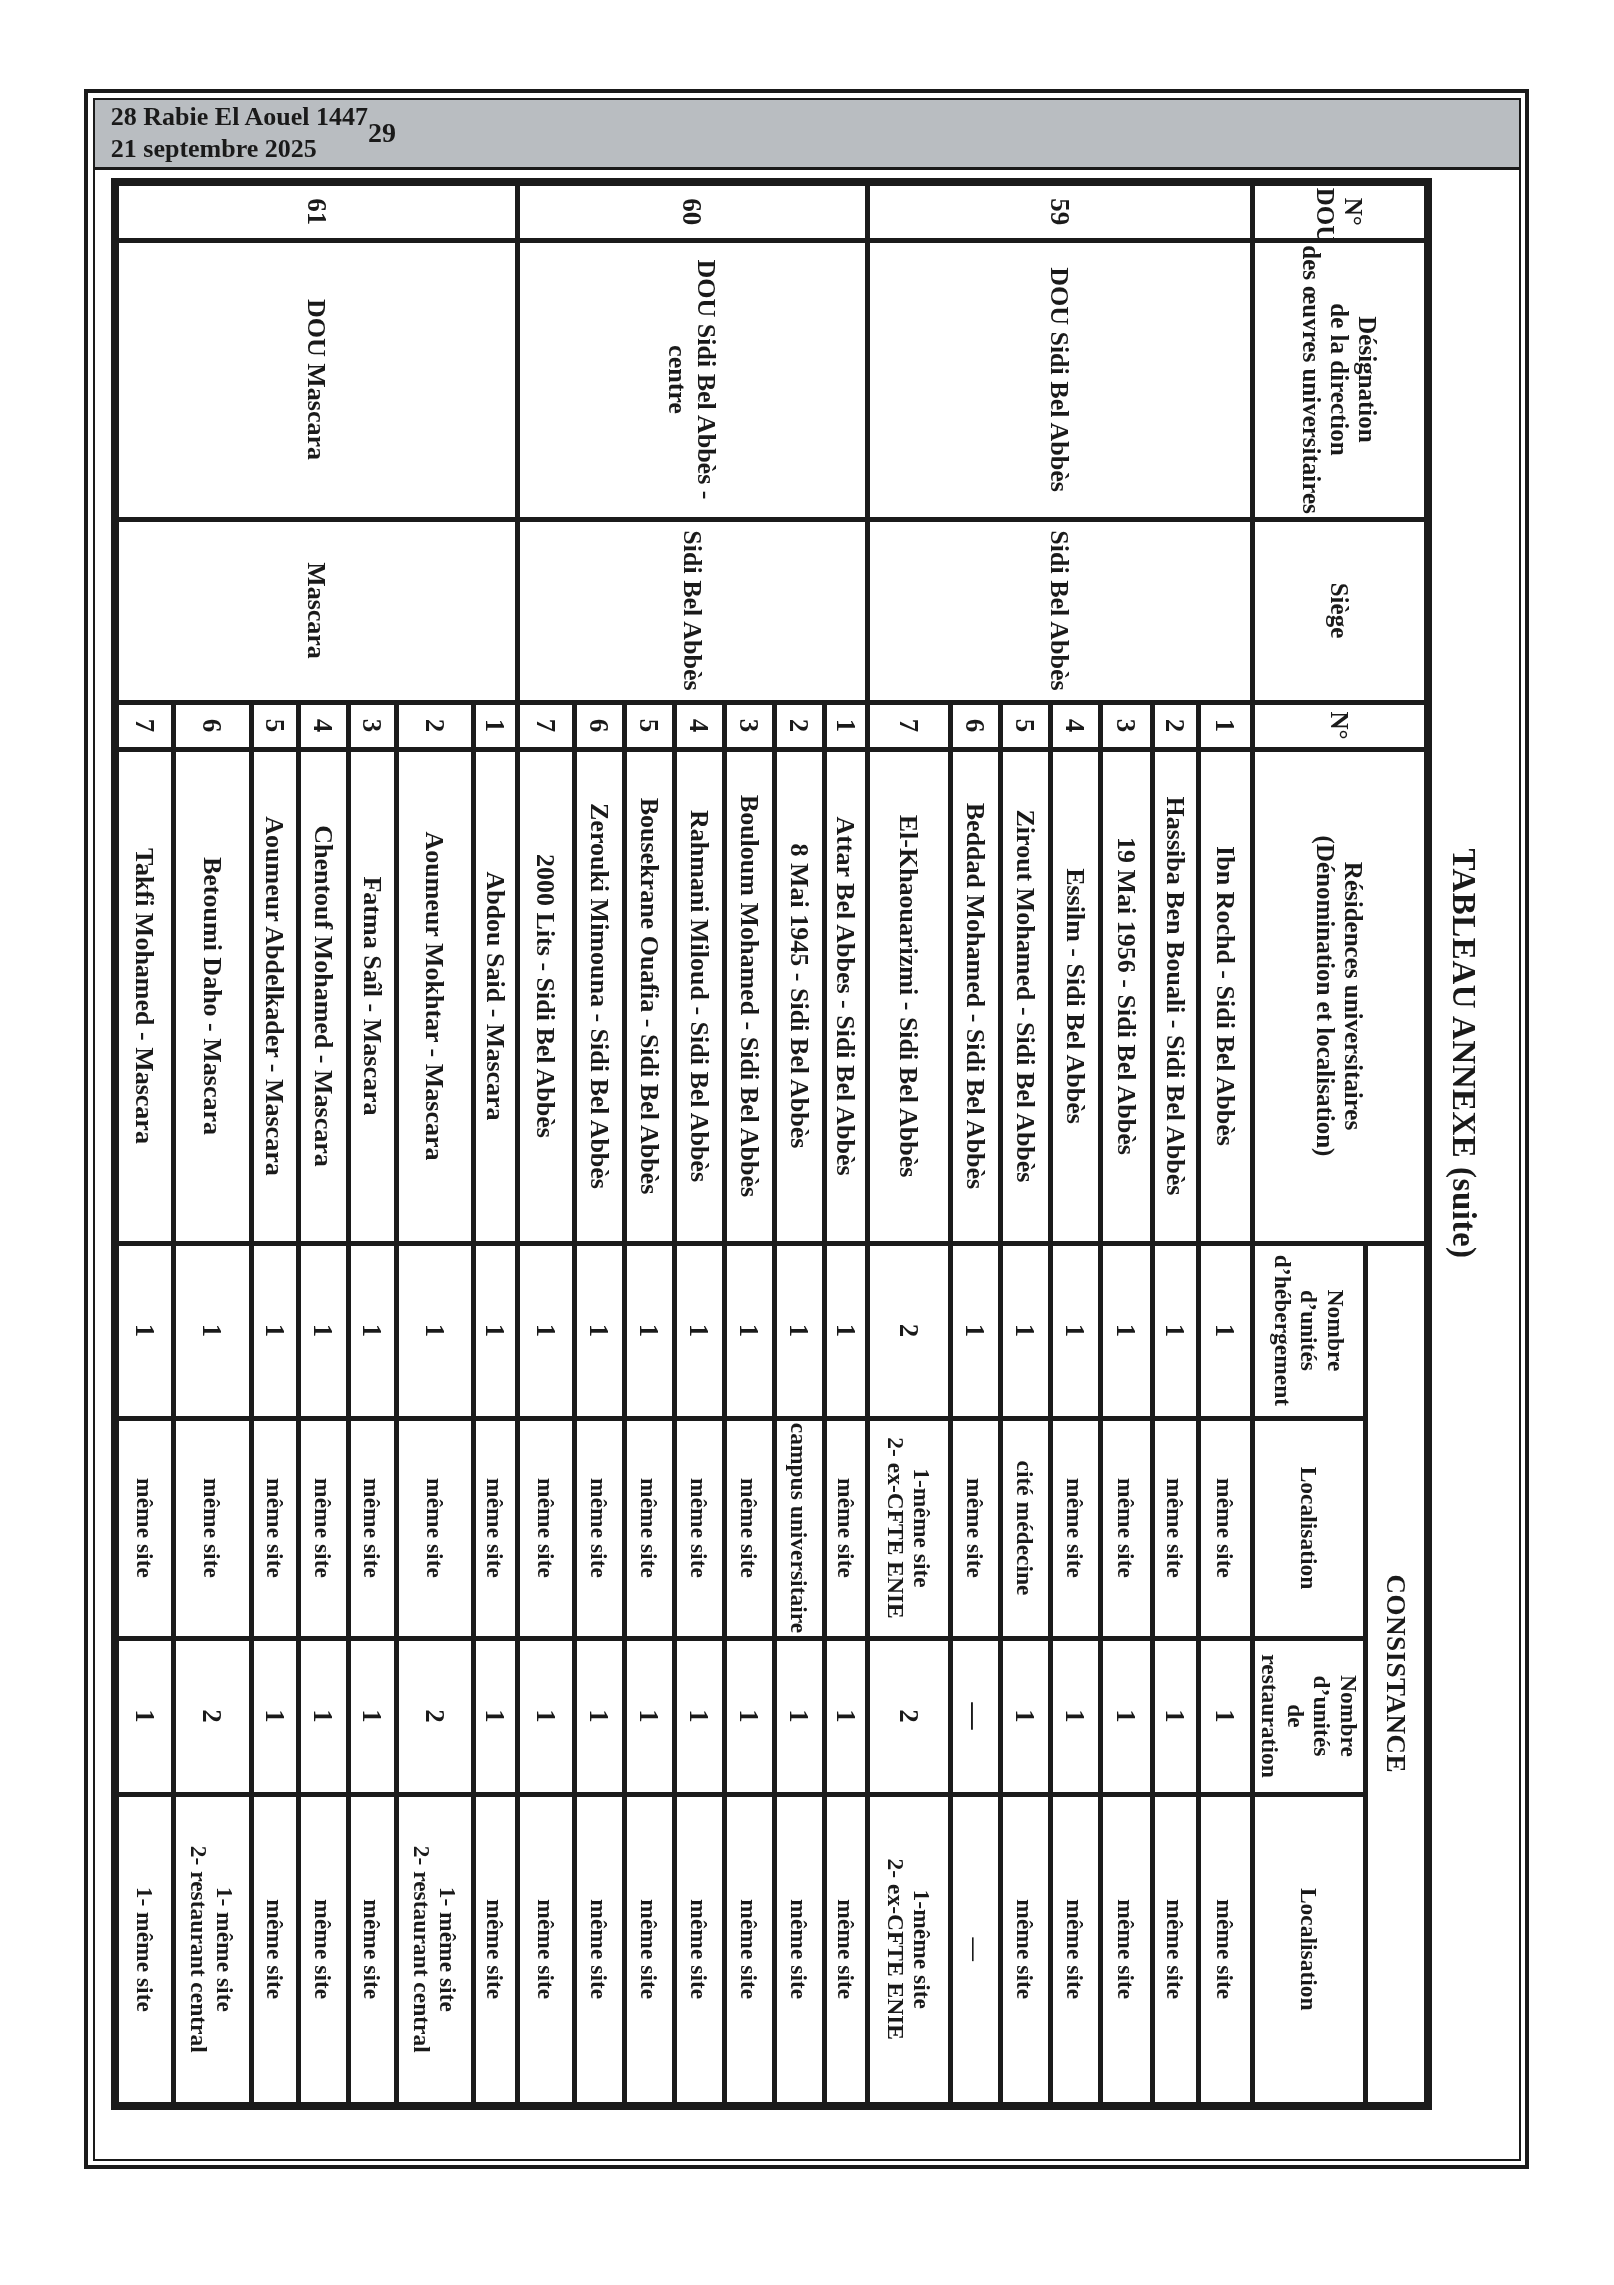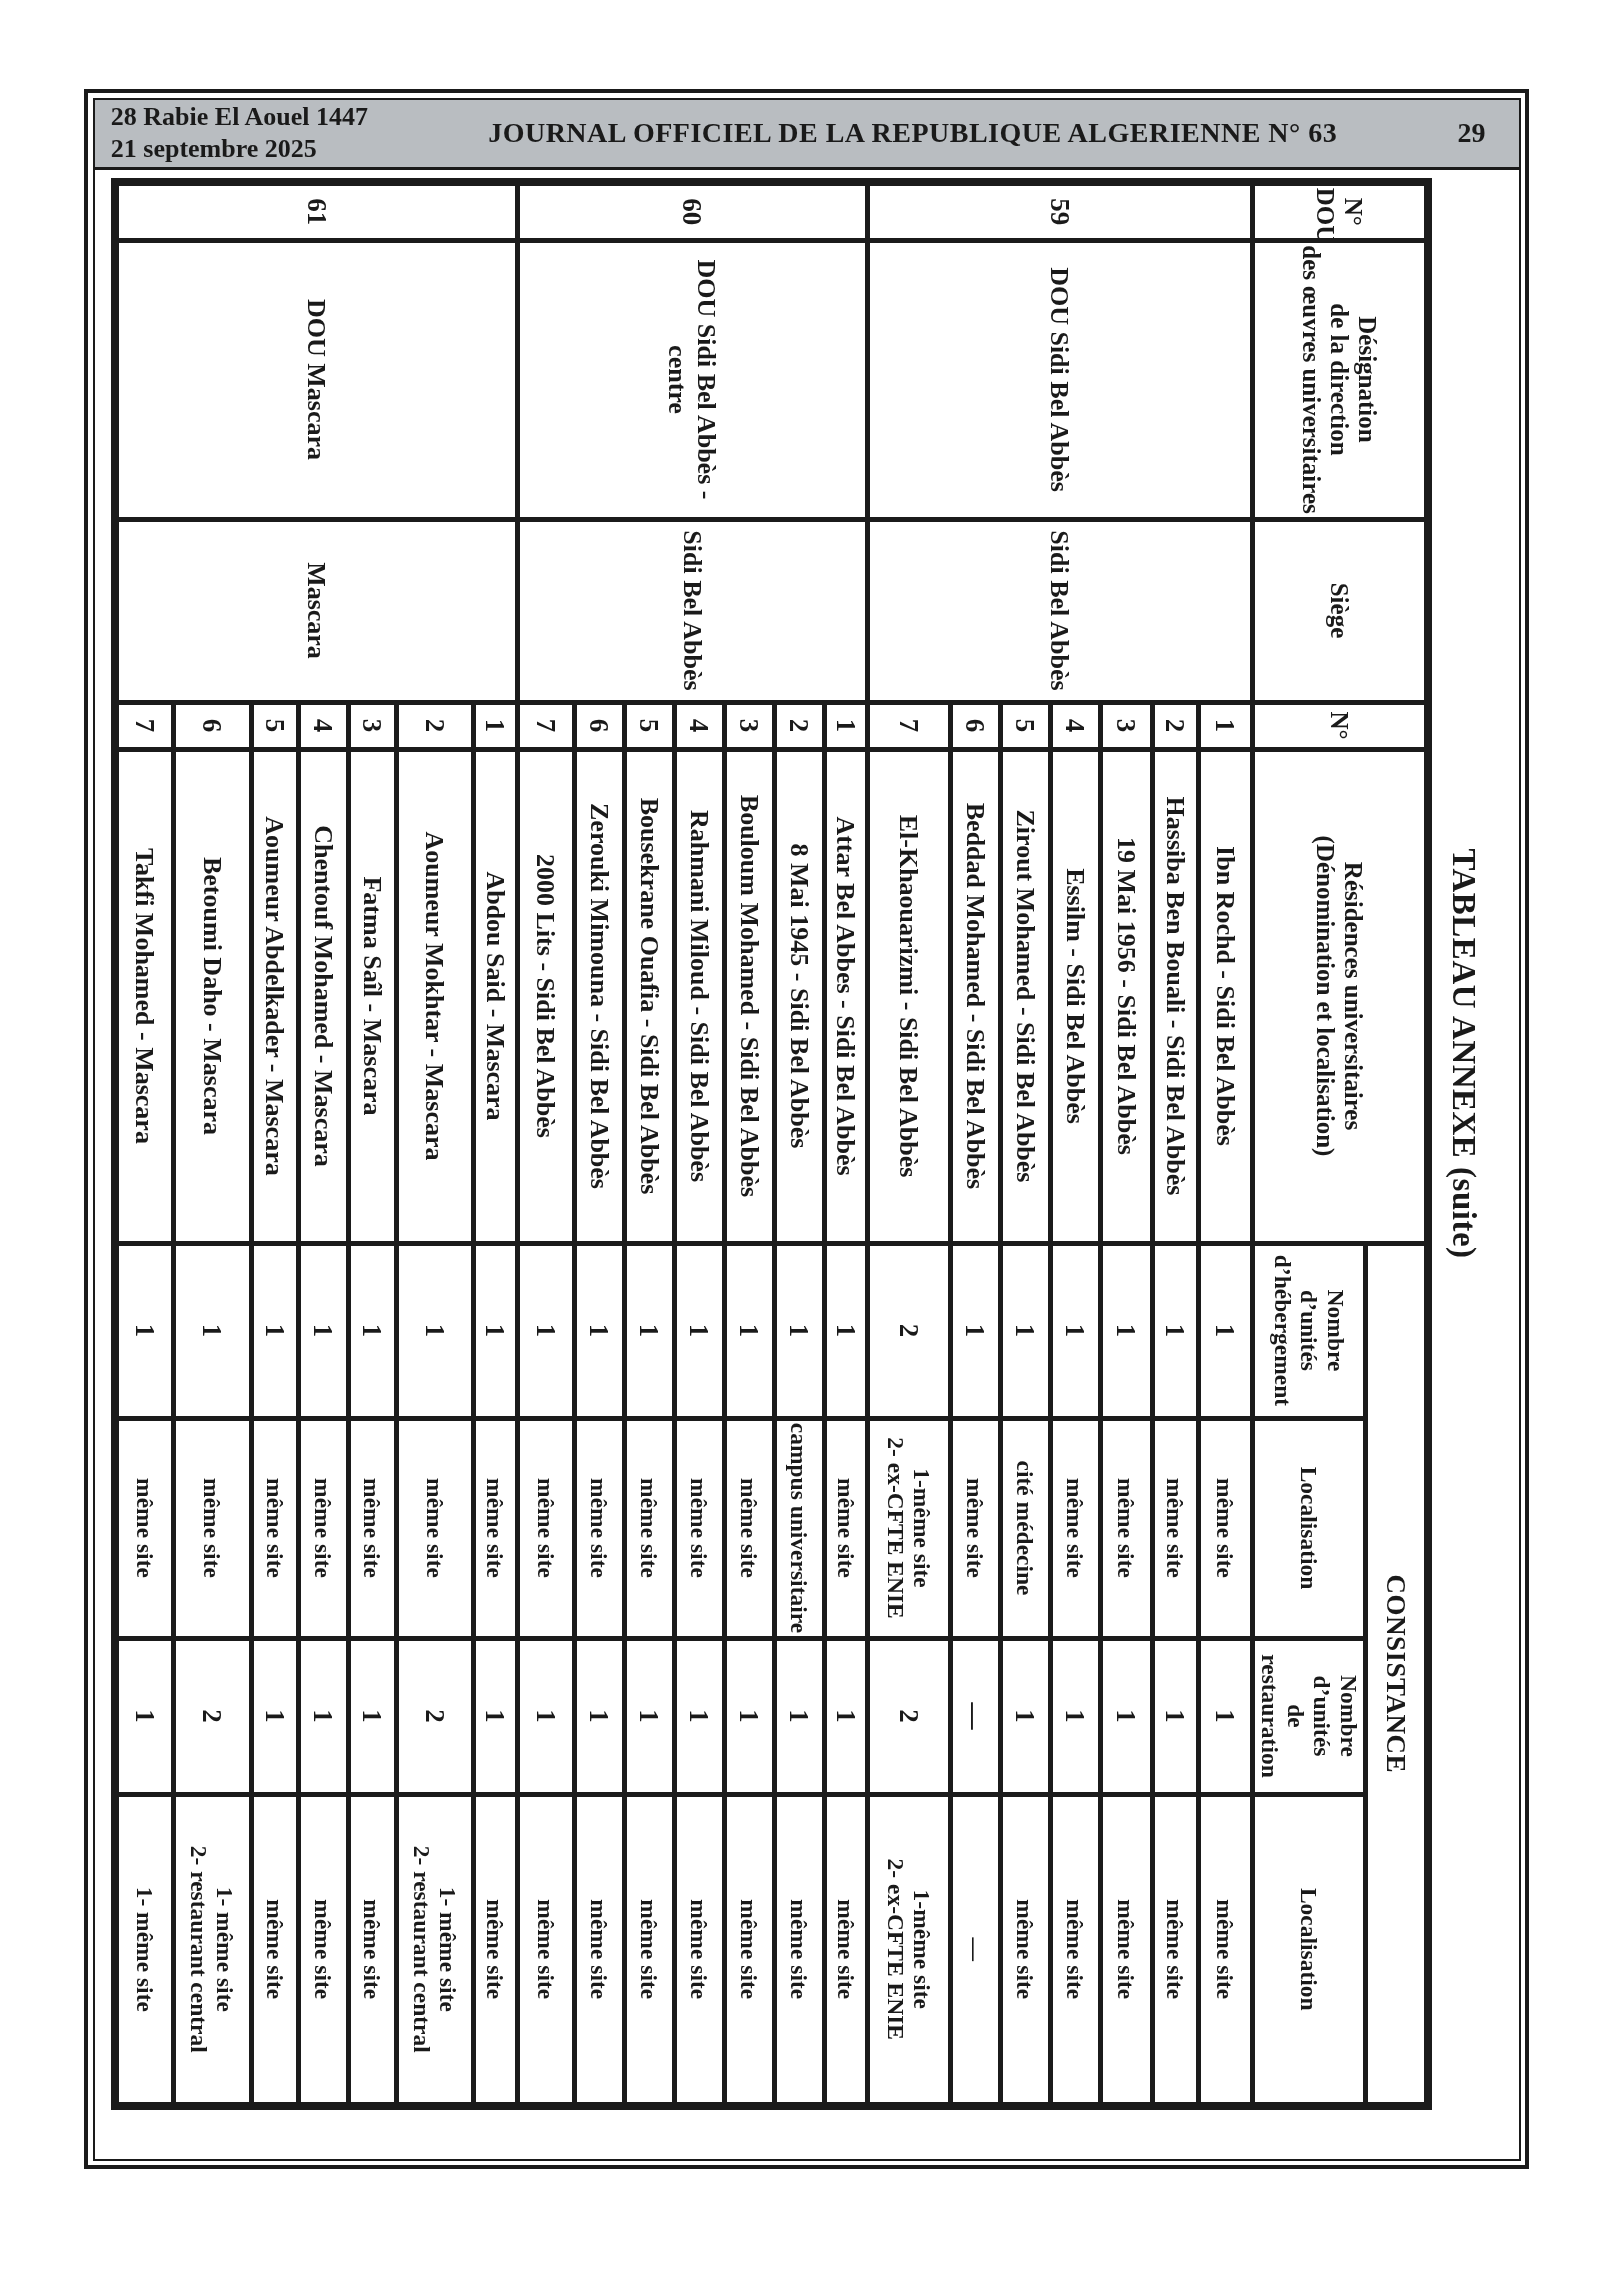--- a/index.html
+++ b/index.html
@@ -57,21 +57,20 @@
   td.cell-loc{font-size:23.5px;}
 </style>
 </head>
 <body>
 
 <div class="frame-outer">
   <div class="frame-inner">
     <div class="masthead">
       <div class="masthead-left">28 Rabie El Aouel 1447
 21 septembre 2025</div>
-      <div class="masthead-center">JOURNAL OFFICIEL DE LA REPUBLIQUE ALGERIENNE N° 63</div>
       <div class="masthead-right">29</div>
     </div>
   </div>
 </div>
 
 <div class="rotated">
   <div class="table-title">TABLEAU ANNEXE (suite)</div>
   <table class="annex" id="annex-table">
       <colgroup>
         <col style="width: 58px;">

